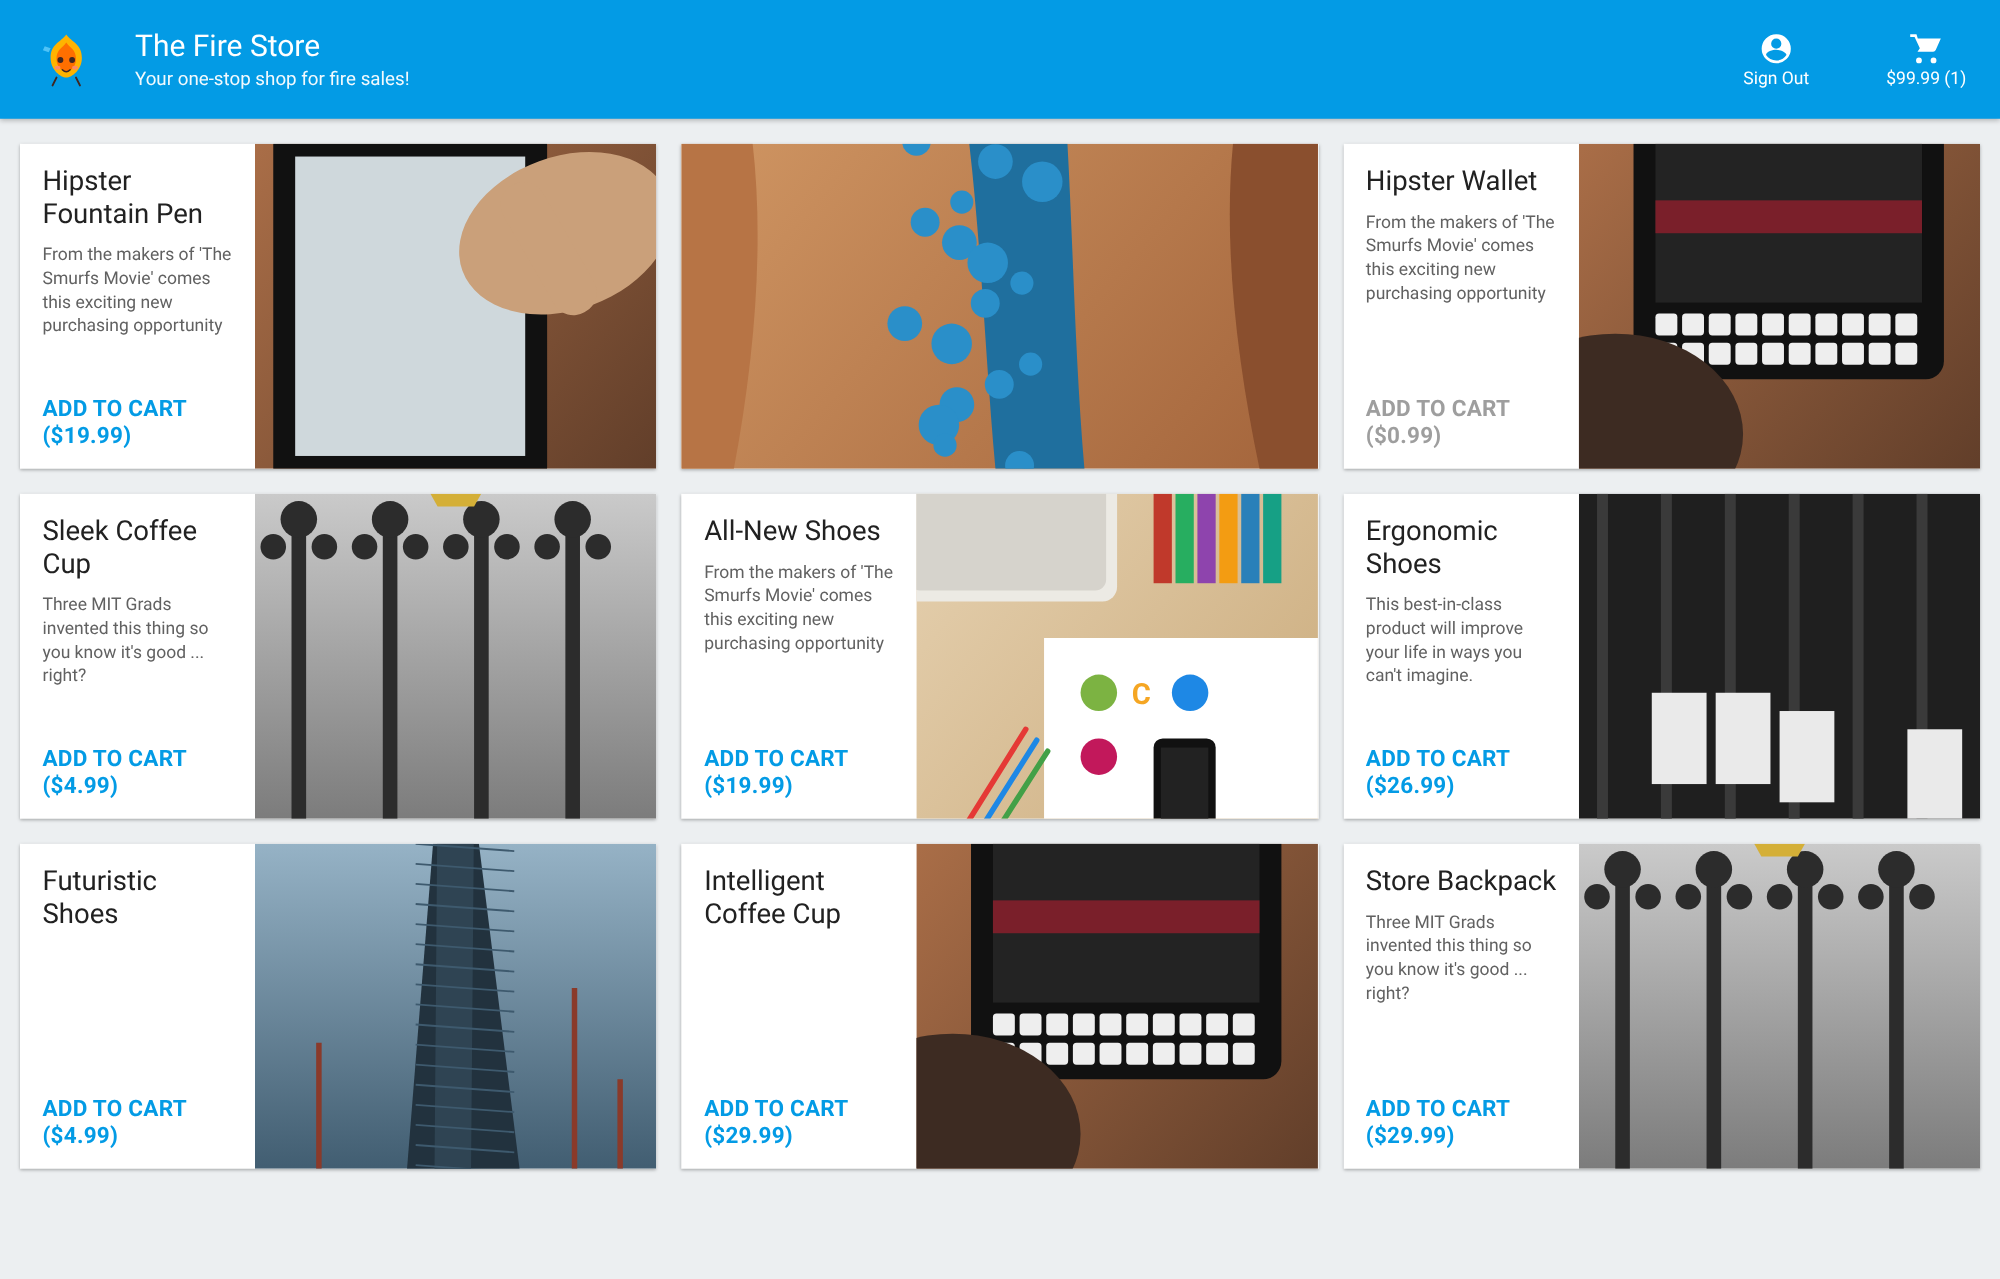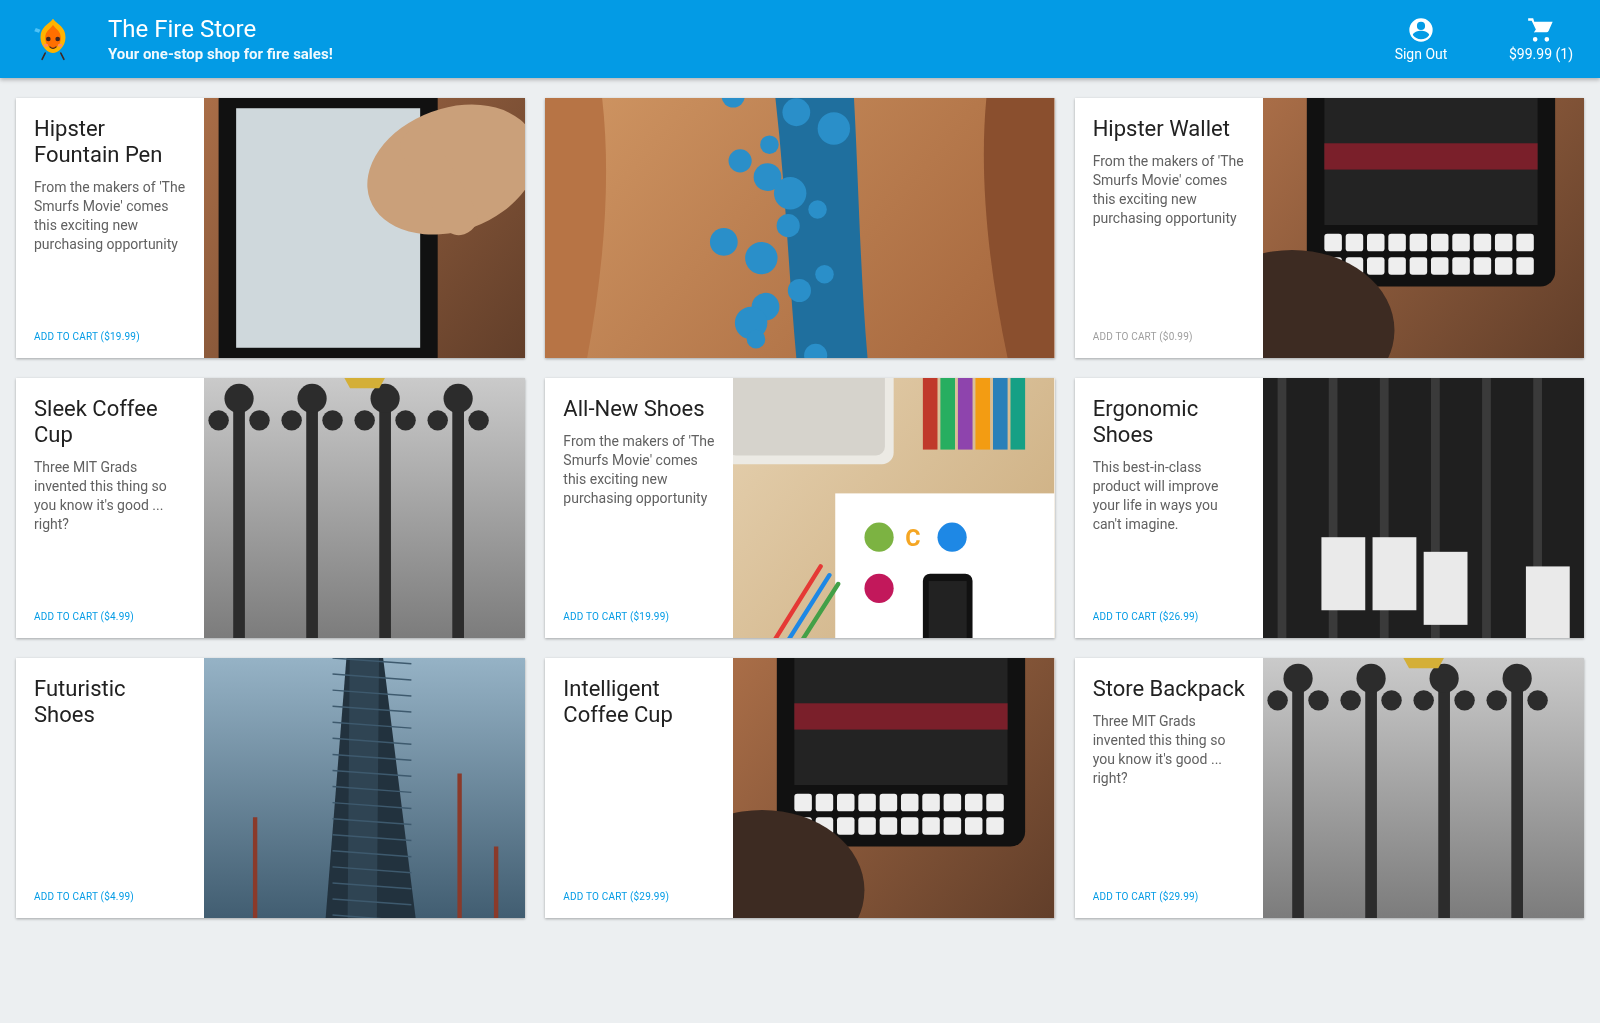--- a/index.html
+++ b/index.html
@@ -5,36 +5,36 @@
   * { box-sizing: border-box; margin: 0; padding: 0; }
   body {
     font-family: Roboto, "Helvetica Neue", Arial, sans-serif;
     background: #eceff1;
     color: #212121;
     width: 1600px;
   }
   
   .header {
     background: #039be5;
-    height: 78px;
+    height: 95px;
     display: flex;
     align-items: center;
     padding: 0 24px 0 28px;
     box-shadow: 0 2px 4px rgba(0,0,0,0.25);
     position: relative;
   }
   .logo {
     width: 50px; height: 50px;
     margin-right: 30px;
     display: flex; align-items: center; justify-content: center;
   }
   .logo svg { width: 50px; height: 50px; }
   .titles { flex: 0 0 auto; color: #fff; }
   .title { font-size: 24px; font-weight: 400; line-height: 1.2; }
-  .subtitle { font-size: 15px; font-weight: 700; opacity: .95; margin-top: 2px; }
+  .subtitle { font-size: 15px; font-weight: 400; opacity: .95; margin-top: 2px; }
   .spacer { flex: 1; }
   .header-actions { display: flex; gap: 50px; }
   .header-btn {
     display: flex; flex-direction: column; align-items: center; justify-content: center;
     color: #fff; font-size: 14px; cursor: pointer;
     min-width: 70px;
   }
   .header-btn .icon { width: 28px; height: 28px; fill: #fff; margin-bottom: 2px; }
   
   .grid {
@@ -64,22 +64,22 @@
     line-height: 1.18;
   }
   .card-desc {
     font-size: 14px;
     color: #616161;
     line-height: 1.35;
     flex: 0 0 auto;
   }
   .card-spacer { flex: 1; }
   .card-action {
-    font-size: 10px;
-    font-weight: 400;
+    font-size: 18px;
+    font-weight: 700;
     color: #039be5;
     letter-spacing: .2px;
     cursor: pointer;
     text-transform: uppercase;
   }
   .card-action.disabled { color: #9e9e9e; cursor: default; }
   .card-img {
     flex: 1;
     position: relative;
     overflow: hidden;

